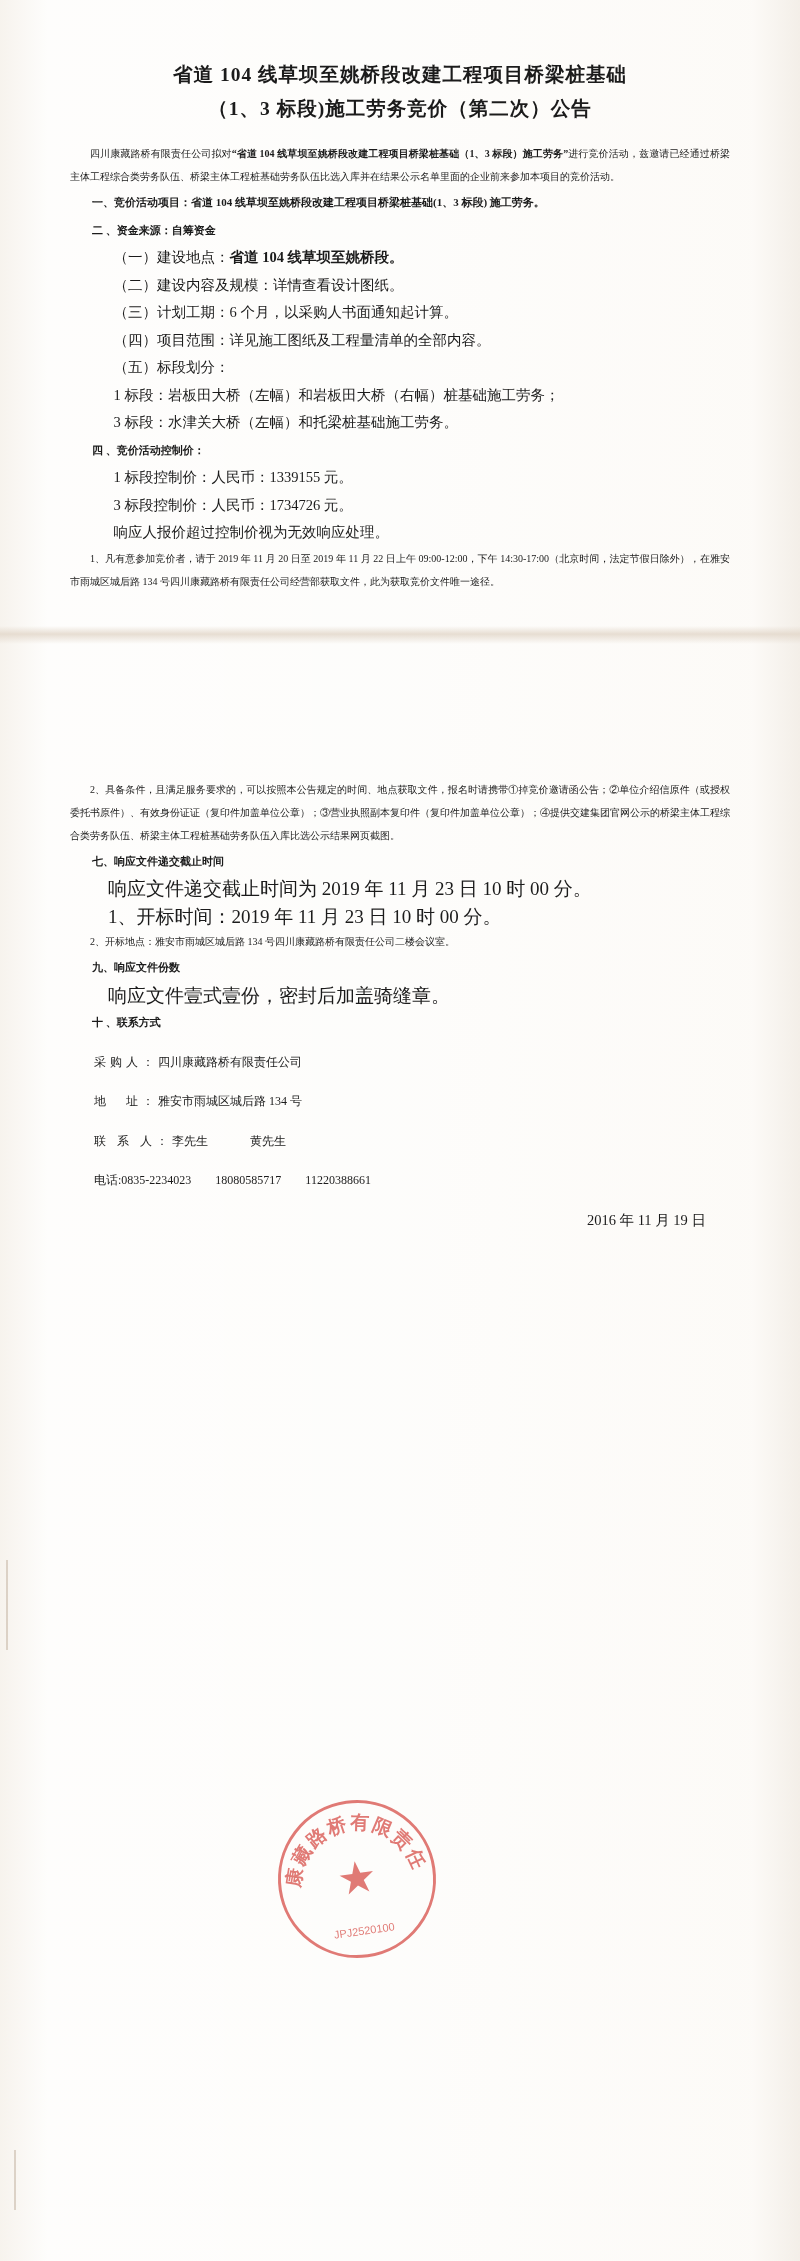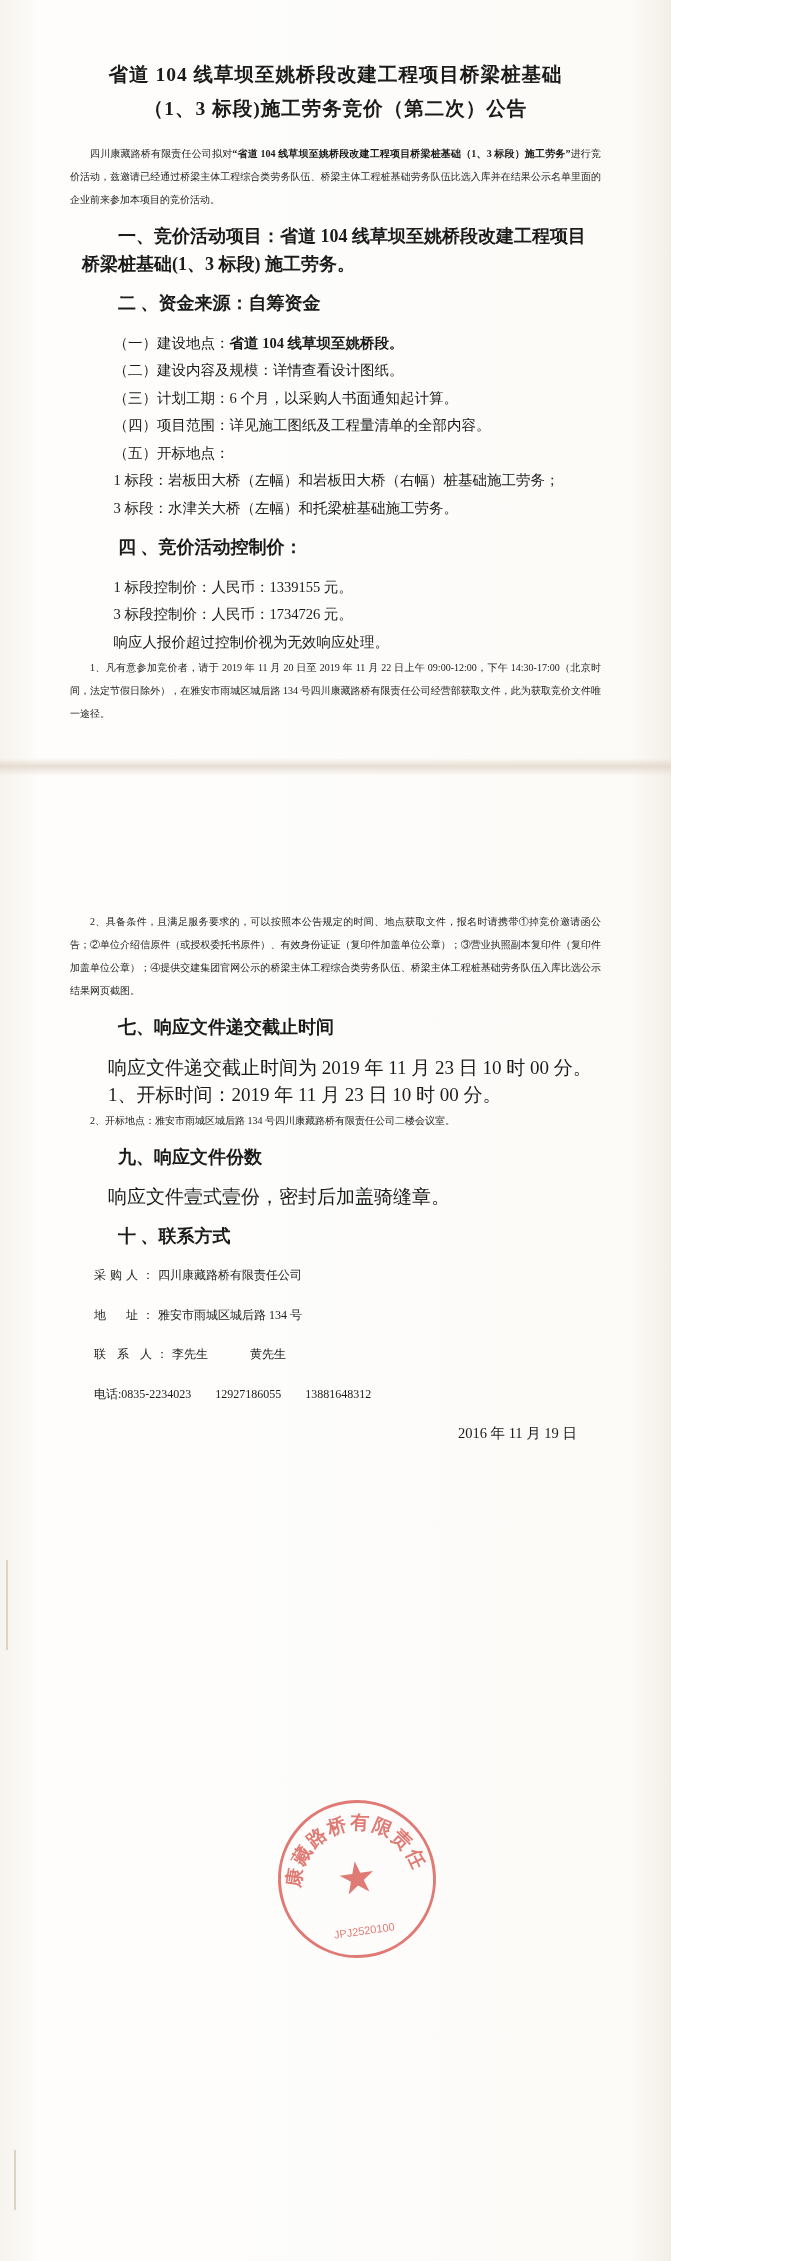--- a/index.html
+++ b/index.html
@@ -4,21 +4,21 @@
 <style>
   html,body{margin:0;padding:0;}
   body{
     width:800px;
     background:#ffffff;
     font-family:"Liberation Serif", serif;
     color:#1b1b1b;
   }
   .page{
     position:relative;
-    width:671px;
+    width:800px;
     min-height:2261px;
     background:#fdfcfa;
     overflow:hidden;
   }
   
   .paper-tint{
     position:absolute;inset:0;
     background:
       linear-gradient(90deg, rgba(246,242,236,0.9) 0%, rgba(255,255,255,0.4) 6%, rgba(255,255,255,0.2) 50%, rgba(252,249,245,0.55) 94%, rgba(242,237,230,0.9) 100%);
     pointer-events:none;
@@ -54,23 +54,23 @@
     font-size:10px;
     line-height:23px;
     margin:0 0 1px 0;
     text-align:justify;
     text-justify:inter-ideograph;
     text-indent:2em;
   }
   .b{font-weight:bold;}
   .u{text-decoration:underline;}
   .section{
-    font-size:18px;
-    line-height:27.5px;
-    margin:12px;
+    font-size:11px;
+    line-height:27.5px;
+    margin:0;
     text-indent:2em;
     font-weight:bold;
   }
   .section .rest{font-weight:bold;}
   .sub{
     font-size:19px;
     line-height:27.5px;
     margin:0;
     text-indent:2em;
   }
@@ -179,21 +179,21 @@
     <p class="sub2">
       <span>（二）</span><span>建设内容及规模：</span><span>详情查看设计图纸。</span>
     </p>
     <p class="sub2">
       <span>（三）</span><span>计划工期：</span><span>6 个月，以采购人书面通知起计算。</span>
     </p>
     <p class="sub2">
       <span>（四）</span><span>项目范围：</span><span>详见施工图纸及工程量清单的全部内容。</span>
     </p>
     <p class="sub2">
-      <span>（五）</span><span>开标地点：</span>
+      <span>（五）</span><span>标段划分：</span>
     </p>
 
     <p class="sub2">1 标段：岩板田大桥（左幅）和岩板田大桥（右幅）桩基础施工劳务；</p>
     <p class="sub2">3 标段：水津关大桥（左幅）和托梁桩基础施工劳务。</p>
 
     <p class="section">
       <span>四 、</span><span>竞价活动控制价：</span>
     </p>
     <p class="sub2">1 标段控制价：人民币：1339155 元。</p>
     <p class="sub2">3 标段控制价：人民币：1734726 元。</p>
@@ -232,21 +232,21 @@
     <p class="contact-row">
       <span class="lbl">采购人：</span><span>四川康藏路桥有限责任公司</span>
     </p>
     <p class="contact-row">
       <span class="lbl">地　址：</span><span>雅安市雨城区城后路 134 号</span>
     </p>
     <p class="contact-row">
       <span class="lbl">联 系 人：</span><span>李先生</span><span class="sp"></span><span>黄先生</span>
     </p>
     <p class="contact-row">
-      <span>电话:</span><span>0835-2234023　　12927186055　　13881648312</span>
+      <span>电话:</span><span>0835-2234023　　18080585717　　11220388661</span>
     </p>
 
     <p class="right">2016 年 11 月 19 日</p>
   </div>
 
   <div class="seal">
     <svg class="arc" viewBox="0 0 152 152">
       <defs>
         <path id="arcpath" d="M 18,84 A 58,58 0 0 1 134,84"></path>
       </defs>

